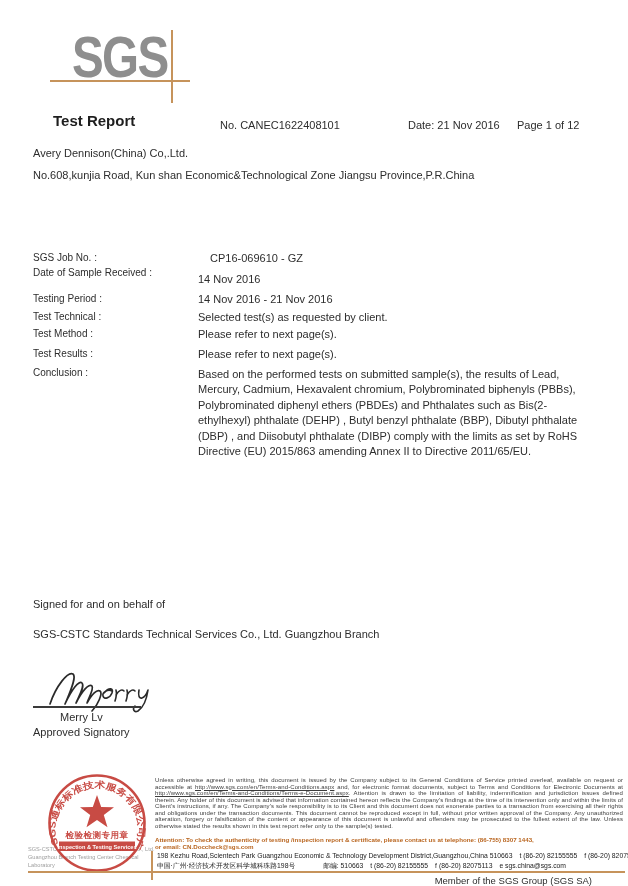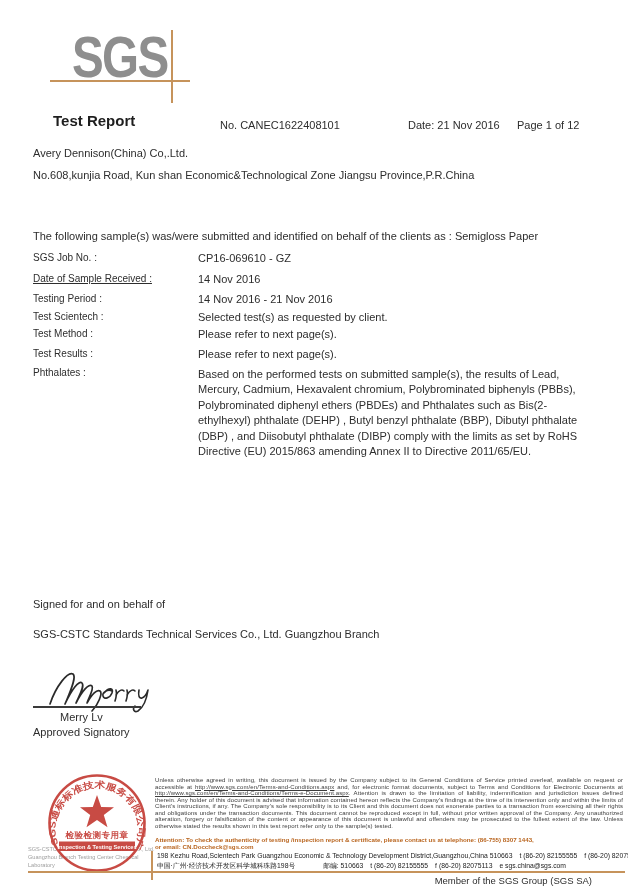--- a/index.html
+++ b/index.html
@@ -58,48 +58,47 @@
   <div class="abs tan-line-v" style="left:171px; top:30px; width:2px; height:73px;"></div>
 
   <div class="abs title" style="left:33px; top:112px;margin-left:20px;">Test Report</div>
   <div class="abs hmeta" style="left:200px; top:119px;padding-left:20px;">No. CANEC1622408101</div>
   <div class="abs hmeta" style="left:388px; top:119px;margin-left:20px;">Date: 21 Nov 2016</div>
   <div class="abs hmeta" style="left:517px; top:119px;">Page 1 of 12</div>
 
   <div class="abs body-text" style="left:33px; top:147px;">Avery Dennison(China) Co,.Ltd.</div>
   <div class="abs body-text" style="left:33px; top:169px;">No.608,kunjia Road, Kun shan Economic&amp;Technological Zone Jiangsu Province,P.R.China</div>
 
-  <div class="abs body-text" style="left:33px; top:230px;">The following sample(s) was/were submitted and identified on behalf of the clients as : Semigloss Paper</div>
 
   <div>
     <span class="field-label" style="top:252px;">SGS Job No. :</span>
-    <span class="field-value" style="top:252px;">CP16-069610 - GZ</span>
+    <span class="field-value" style="top:252px;margin-left:12px;">CP16-069610 - GZ</span>
   </div>
   <div>
-    <span class="field-label" style="top:273px;text-decoration:underline;">Date of Sample Received :</span>
+    <span class="field-label" style="top:267px;">Date of Sample Received :</span>
     <span class="field-value" style="top:273px;">14 Nov 2016</span>
   </div>
   <div>
     <span class="field-label" style="top:293px;">Testing Period :</span>
     <span class="field-value" style="top:293px;">14 Nov 2016 - 21 Nov 2016</span>
   </div>
   <div>
-    <span class="field-label" style="top:311px;">Test Scientech :</span>
+    <span class="field-label" style="top:311px;">Test Technical :</span>
     <span class="field-value" style="top:311px;">Selected test(s) as requested by client.</span>
   </div>
   <div>
     <span class="field-label" style="top:328px;">Test Method :</span>
     <span class="field-value" style="top:328px;">Please refer to next page(s).</span>
   </div>
   <div>
     <span class="field-label" style="top:348px;">Test Results :</span>
     <span class="field-value" style="top:348px;">Please refer to next page(s).</span>
   </div>
   <div>
-    <span class="field-label" style="top:367px;">Phthalates :</span>
+    <span class="field-label" style="top:367px;">Conclusion :</span>
     <span class="field-value conclusion-value" style="top:367px;">Based on the performed tests on submitted sample(s), the results of Lead, Mercury, Cadmium, Hexavalent chromium, Polybrominated biphenyls (PBBs), Polybrominated diphenyl ethers (PBDEs) and Phthalates such as Bis(2-ethylhexyl) phthalate (DEHP) , Butyl benzyl phthalate (BBP), Dibutyl phthalate (DBP) , and Diisobutyl phthalate (DIBP) comply with the limits as set by RoHS Directive (EU) 2015/863 amending Annex II to Directive 2011/65/EU.</span>
   </div>
 
   <div class="abs body-text" style="left:33px; top:598px;">Signed for and on behalf of</div>
   <div class="abs body-text" style="left:33px; top:612px;margin-top:16px;">SGS-CSTC Standards Technical Services Co., Ltd. Guangzhou Branch</div>
 
   <svg class="abs" style="left:46px; top:664px;" width="110" height="50" viewBox="0 0 110 50">
     <path d="M4 40 C10 22 22 7 27 10 C31 13 24 28 19 40 M19 40 C26 25 33 16 36 19 C39 22 33 32 30 39 C36 27 43 19 46 22 C48 25 43 33 41 39 C46 30 51 25 54 27 C57 29 52 41 46 47" fill="none" stroke="#2a2a2a" stroke-width="1.7" stroke-linecap="round" stroke-linejoin="round"></path>
     <path d="M58 29 C63 23 68 24 66 29 C64 34 58 36 57 32 C56 28 62 25 66 27 M70 26 C71 30 70 34 69 37 M70 31 C73 26 76 25 78 27 M81 26 C82 30 81 34 80 37 M81 31 C84 26 87 25 89 27 M93 26 C92 31 93 35 96 34 C99 33 101 29 102 26 C101 33 98 43 92 47 C88 49 86 45 89 42" fill="none" stroke="#2a2a2a" stroke-width="1.6" stroke-linecap="round" stroke-linejoin="round"></path>
   </svg>

